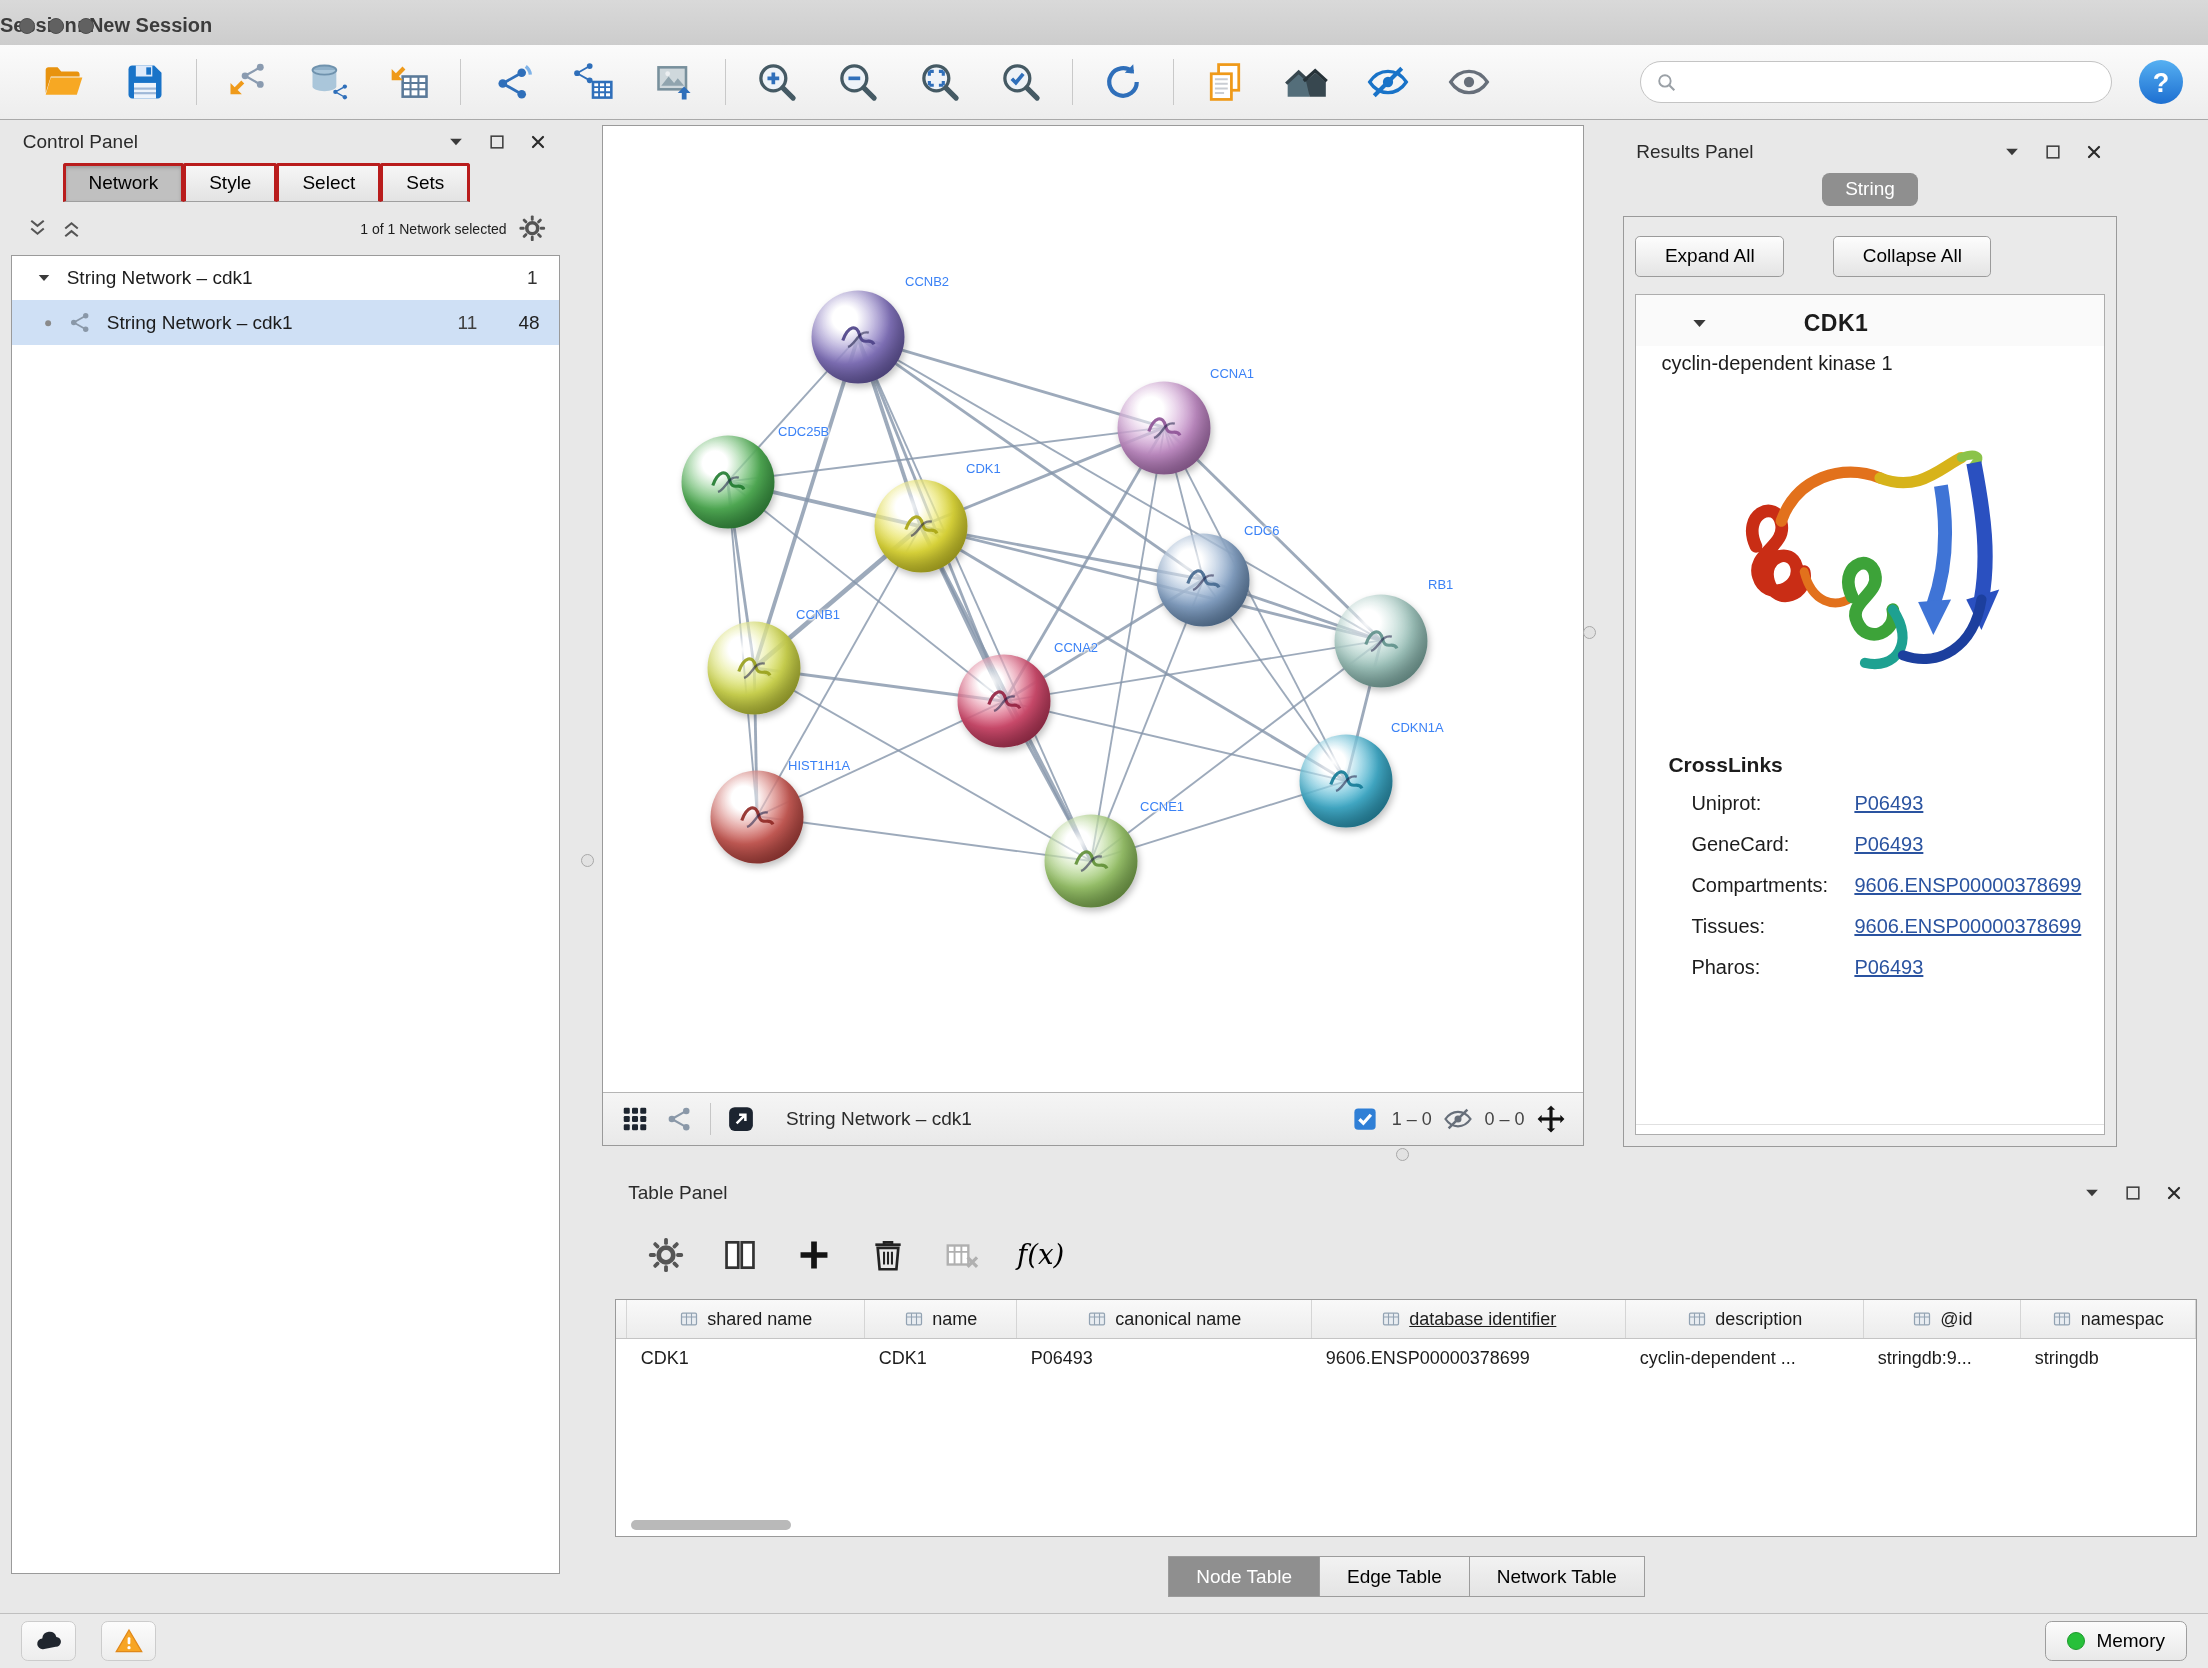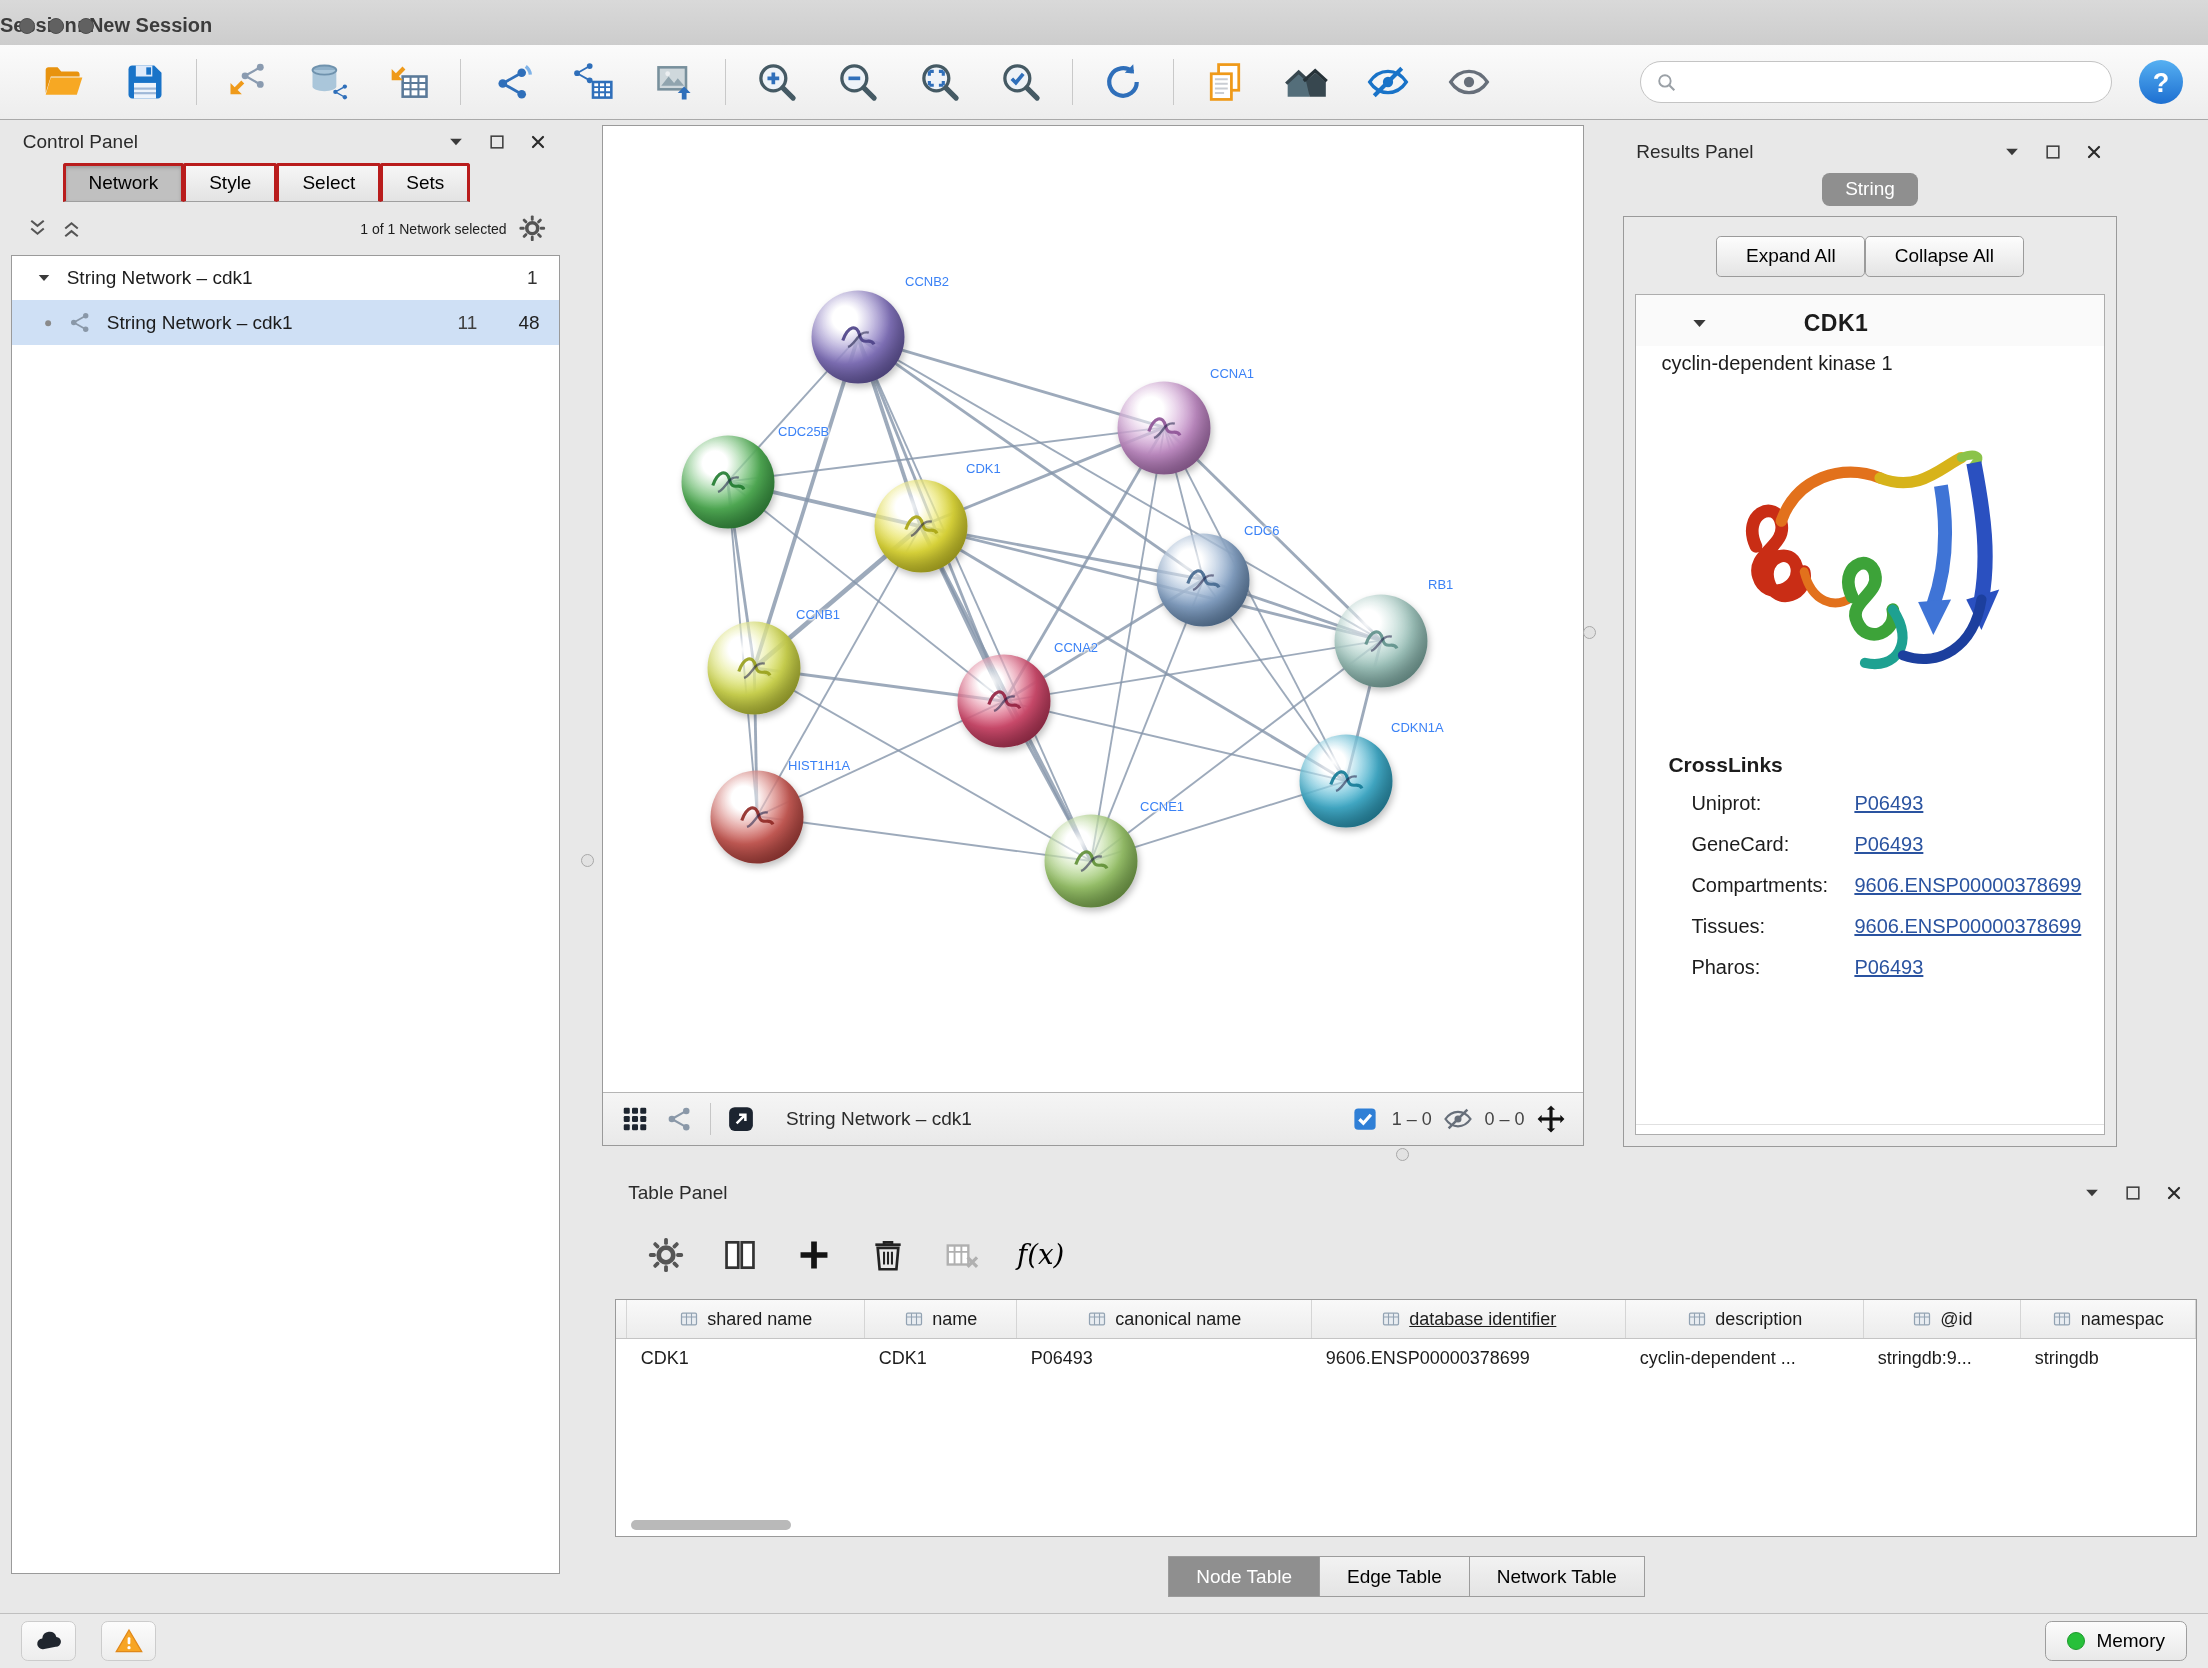--- a/index.html
+++ b/index.html
@@ -68,21 +68,21 @@
   .nf-sep{width:1px;height:32px;background:#c6c6c6}
   .nf-title{font-size:19px;color:#2b2b2b;margin-left:15px}
   .nf-right{margin-left:auto;display:flex;align-items:center;gap:11.4px;font-size:18px;color:#444}
   .nf-right .nfb svg{width:27px;height:27px}
   .nf-right .move svg{width:32px;height:32px}
 
   
   #results-panel{position:absolute;left:1623px;top:135px;width:494px;height:1012px;display:flex;flex-direction:column}
   .rp-tab{align-self:center;margin-top:3.8px;background:#8f8f8f;color:#fff;font-size:19px;padding:5.7px 23px;border-radius:7.6px;border:none;font-family:"Liberation Sans",sans-serif}
   .rp-box{flex:1;border:1px solid #9a9a9a;background:#eaeaea;margin-top:9.5px;display:flex;flex-direction:column;padding:11.4px}
-  .rp-buttons{display:flex;justify-content:center;padding:7.6px 0 17px}
+  .rp-buttons{display:flex;justify-content:flex-start;gap:49px;padding:7.6px 0 17px}
   .rp-btn{font-size:19px;padding:8.6px 28.5px;border:1px solid #9b9b9b;border-radius:4.8px;background:linear-gradient(#fdfdfd,#e4e4e4);font-family:"Liberation Sans",sans-serif}
   .rp-inner{flex:1;background:#fff;border:1px solid #adadad;overflow:hidden;display:flex;flex-direction:column}
   .rp-gene-header{display:flex;align-items:center;gap:13.3px;padding:15px 0 9.5px 53px;background:#fafafa}
   .rp-gene-header .tri{display:flex}
   .rp-gene-header svg{width:21px;height:21px}
   .rp-gene{font-size:23px;font-weight:bold;margin-left:80px;letter-spacing:0.5px}
   .rp-desc{font-size:20px;padding:5.7px 0 3.8px 25px}
   .protein-img{align-self:center;margin:15px 0 5.7px}
   .crosslinks{padding:23px 0 0 32px;font-size:20px}
   .cl-heading{font-weight:bold;font-size:21px;margin-bottom:15px}

